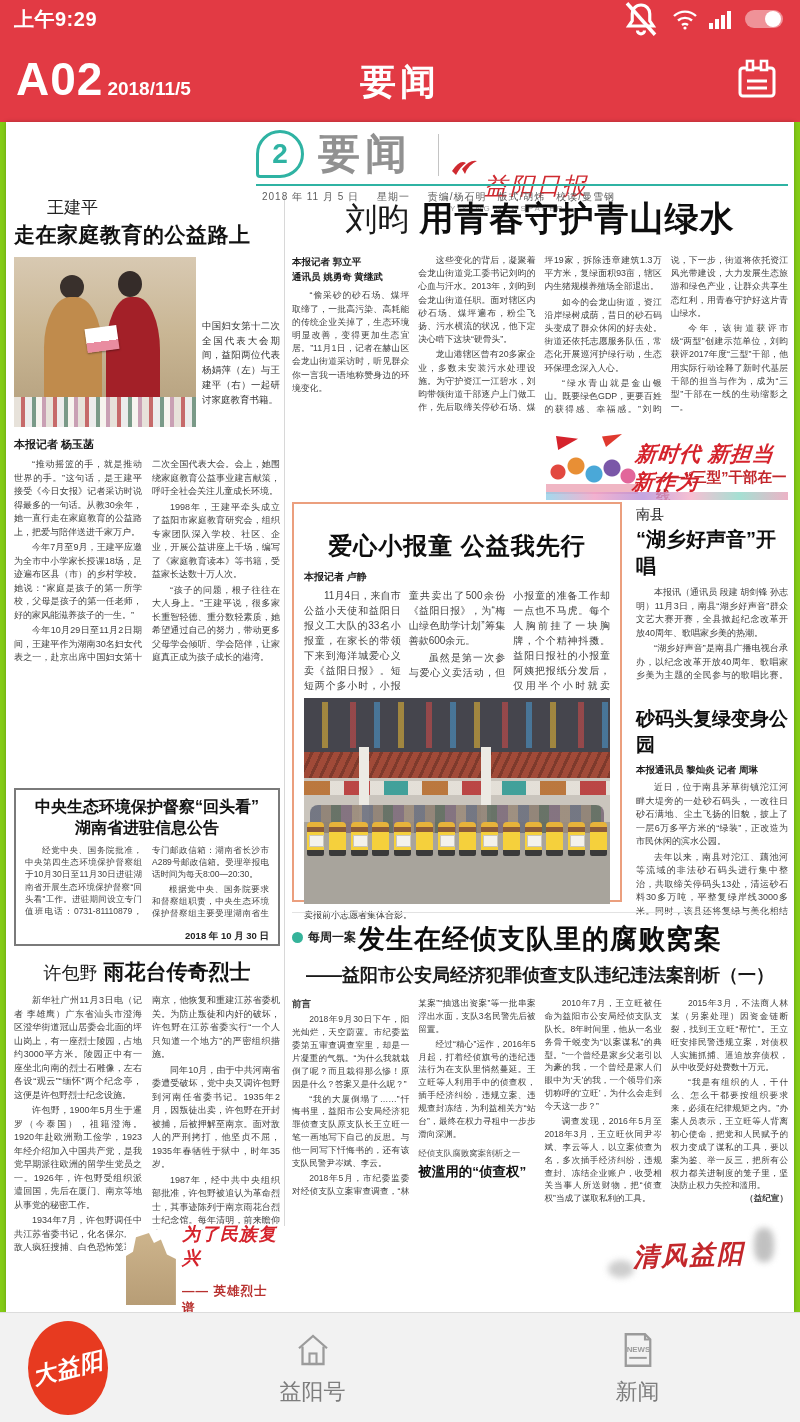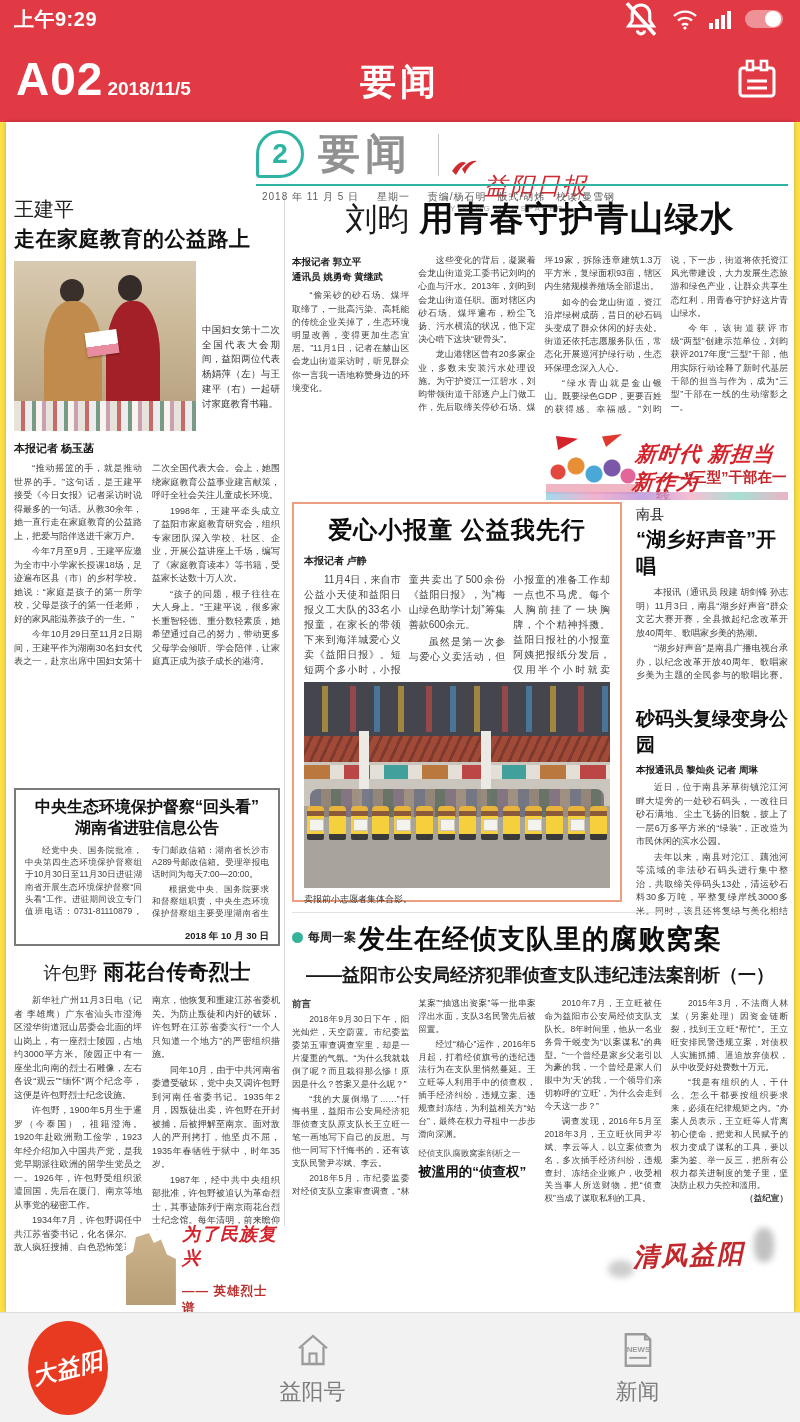--- a/index.html
+++ b/index.html
@@ -1,18 +1,18 @@
 <!DOCTYPE html>
 <html><head>
 <meta charset="utf-8">
 <style>
   * { margin:0; padding:0; box-sizing:border-box; }
   html,body { width:800px; }
   body { font-family:"Liberation Sans","DejaVu Sans",sans-serif; background:#d9d9d9; }
-  .screen { position:relative; width:800px; height:1422px; overflow:hidden; background:#fde047; }
+  .screen { position:relative; width:800px; height:1422px; overflow:hidden; background:#84cc16; }
 
   
   .statusbar { position:absolute; left:0; top:0; width:800px; height:38px; background:#e23a44; color:#fff;
     display:flex; align-items:center; justify-content:space-between; padding:0 14px; }
   .statusbar .time { font-size:20px; font-weight:bold; letter-spacing:.5px; }
   .sicons { display:flex; align-items:center; gap:10px; }
   .appheader { position:absolute; left:0; top:38px; width:800px; height:84px; background:#e23a44; color:#fff; }
   .pagecode { position:absolute; left:16px; top:14px; display:flex; align-items:baseline; }
   .pagecode .code { font-size:46px; font-weight:bold; letter-spacing:1px; }
   .pagecode .pdate { font-size:19px; margin-left:4px; font-weight:bold; }
@@ -35,21 +35,21 @@
   .mh-date { position:absolute; left:256px; top:68px; font-size:10px; color:#5c5c5c; letter-spacing:1px; }
   .mh-date span { margin-right:14px; }
 
   
   .cols p { text-indent:2em; margin-bottom:2px; text-align:justify; }
   .body-sm { font-size:9px; line-height:1.5; color:#3f3f3f; overflow:hidden; }
   .byline { font-weight:bold; color:#1d1d1d; }
 
   
   .colL { position:absolute; left:8px; top:74px; width:266px; height:1112px; }
-  .w-pre { font-size:20px; color:#222; }
+  .w-pre { font-size:17px; color:#222;margin-left:33px; }
   .w-head { font-size:21px; font-weight:bold; color:#111; margin-top:2px; letter-spacing:.5px; }
   .w-photorow { display:flex; gap:6px; margin-top:8px; height:170px; }
   .photo1 { position:relative; width:182px; height:170px; background:linear-gradient(180deg,#d8c9b2 0%,#c9b694 45%,#b29d7b 100%); overflow:hidden; flex:none; }
   .p1 { position:absolute; }
   .p1.headL { left:46px; top:18px; width:24px; height:24px; border-radius:50%; background:#39302c; }
   .p1.bodyL { left:30px; top:40px; width:58px; height:112px; background:#c08b4c; border-radius:45% 45% 6px 6px; }
   .p1.headR { left:104px; top:14px; width:24px; height:26px; border-radius:50%; background:#352c29; }
   .p1.bodyR { left:92px; top:40px; width:54px; height:118px; background:#a32028; border-radius:45% 45% 6px 6px; }
   .p1.book { left:72px; top:70px; width:32px; height:24px; background:linear-gradient(180deg,#fff 60%,#e98ca0 60%); transform:rotate(-8deg); box-shadow:0 1px 2px rgba(0,0,0,.4); }
   .p1.books { left:0; bottom:0; width:100%; height:30px; background:repeating-linear-gradient(90deg,#e7e2da 0 7px,#c66a6a 7px 11px,#ececec 11px 18px,#7a9a88 18px 22px,#f7f4ef 22px 28px,#c9a0b4 28px 32px); }
@@ -88,21 +88,21 @@
       radial-gradient(circle at 48px 36px,#4aa8d8 8px,transparent 9px),
       radial-gradient(circle at 66px 30px,#7a57a8 8px,transparent 9px),
       radial-gradient(circle at 82px 38px,#e2669a 7px,transparent 8px),
       linear-gradient(0deg,#f0b6c4 0 10px,transparent 10px); }
   .crowd::before { content:""; position:absolute; left:10px; top:-2px; width:22px; height:14px; background:#d5232c; clip-path:polygon(0 0,100% 20%,10% 100%); }
   .crowd::after { content:""; position:absolute; left:56px; top:-4px; width:20px; height:13px; background:#e0392f; clip-path:polygon(0 20%,100% 0,20% 100%); }
   .banner-t1 { position:absolute; left:88px; top:8px; color:#d5232c; font-size:21px; font-weight:bold; font-style:italic; letter-spacing:1px; transform:skewX(-6deg); }
   .banner-t2 { position:absolute; left:110px; top:36px; color:#c2262b; font-size:14.5px; font-weight:bold; }
   .banner-strip { position:absolute; left:0; bottom:0; width:100%; height:8px; background:linear-gradient(90deg,#8ecfe8,#ef9fc4,#b58fd8,#f4b0c8,#8fd8c8,#e8a0b8); opacity:.8; }
 
-  .aibox { position:absolute; left:0; top:306px; width:330px; height:400px; border:2px solid #eb9f7e; padding:6px 10px; }
+  .aibox { position:absolute; left:0; top:306px; width:330px; height:400px; border:2px solid #eb9f7e; padding:22px 10px; }
   .ai-head { text-align:center; font-size:24px; font-weight:bold; color:#0d0d0d; margin-top:4px; letter-spacing:1px; }
   .ai-byline { font-size:10px; margin:8px 0 4px; }
   .ai-body { height:106px; column-count:3; column-gap:8px; font-size:10px; }
   .photo2 { position:relative; width:100%; height:206px; margin-top:4px; overflow:hidden; background:#a8a49c; }
   .ph2-top { position:absolute; left:0; top:0; width:100%; height:26%; background:#45454d; }
   .ph2-top::after { content:""; position:absolute; inset:4px 0 4px 0; background:repeating-linear-gradient(90deg,transparent 0 18px,#c8a23a 18px 24px,transparent 24px 46px,#b84a4a 46px 52px,transparent 52px 70px,#4a8ab8 70px 76px); opacity:.7; }
   .ph2-roof { position:absolute; left:0; top:26%; width:100%; height:13%; background:repeating-linear-gradient(115deg,#a14a38 0 6px,#7e3a2c 6px 9px); }
   .ph2-shops { position:absolute; left:0; top:39%; width:100%; height:21%; background:#cac5bd; }
   .ph2-shops::after { content:""; position:absolute; inset:3px 0 auto 0; height:14px; background:repeating-linear-gradient(90deg,#b86a28 0 26px,#e8e4dc 26px 40px,#b83030 40px 66px,#e8e4dc 66px 80px,#2a9a94 80px 104px,#e8e4dc 104px 118px); opacity:.85; }
   .pillar { position:absolute; top:24%; width:10px; height:38%; background:#eceae4; }
@@ -239,21 +239,21 @@
           <p>1998年，王建平牵头成立了益阳市家庭教育研究会，组织专家团队深入学校、社区、企业，开展公益讲座上千场，编写了《家庭教育读本》等书籍，受益家长达数十万人次。</p>
           <p>“孩子的问题，根子往往在大人身上。”王建平说，很多家长重智轻德、重分数轻素质，她希望通过自己的努力，带动更多父母学会倾听、学会陪伴，让家庭真正成为孩子成长的港湾。</p>
         </div>
 
       <div class="notice">
         <div class="notice-title">
           <div>中央生态环境保护督察“回头看”</div>
           <div>湖南省进驻信息公告</div>
         </div>
         <div class="notice-body cols">
-            <p>经党中央、国务院批准，中央第四生态环境保护督察组于10月30日至11月30日进驻湖南省开展生态环境保护督察“回头看”工作。进驻期间设立专门值班电话：0731-81110879，专门邮政信箱：湖南省长沙市A289号邮政信箱。受理举报电话时间为每天7:00—20:00。</p>
+            <p>经党中央、国务院批准，中央第四生态环境保护督察组于10月30日至11月30日进驻湖南省开展生态环境保护督察“回头看”工作。进驻期间设立专门值班电话：0731-81110879，专门邮政信箱：湖南省长沙市A289号邮政信箱。受理举报电话时间为每天8:00—20:30。</p>
             <p>根据党中央、国务院要求和督察组职责，中央生态环境保护督察组主要受理湖南省生态环境保护方面的来信来电举报。其他不属于受理范围的信访问题，将按规定由被督察地区、单位和有关部门处理。</p>
           </div>
         <div class="notice-date">2018 年 10 月 30 日</div>
       </div>
 
       <div class="xu">
         <div class="xu-head">
           <span class="xu-pre">许包野</span><span class="xu-main">雨花台传奇烈士</span>
         </div>
         <div class="xu-body body-sm cols">

